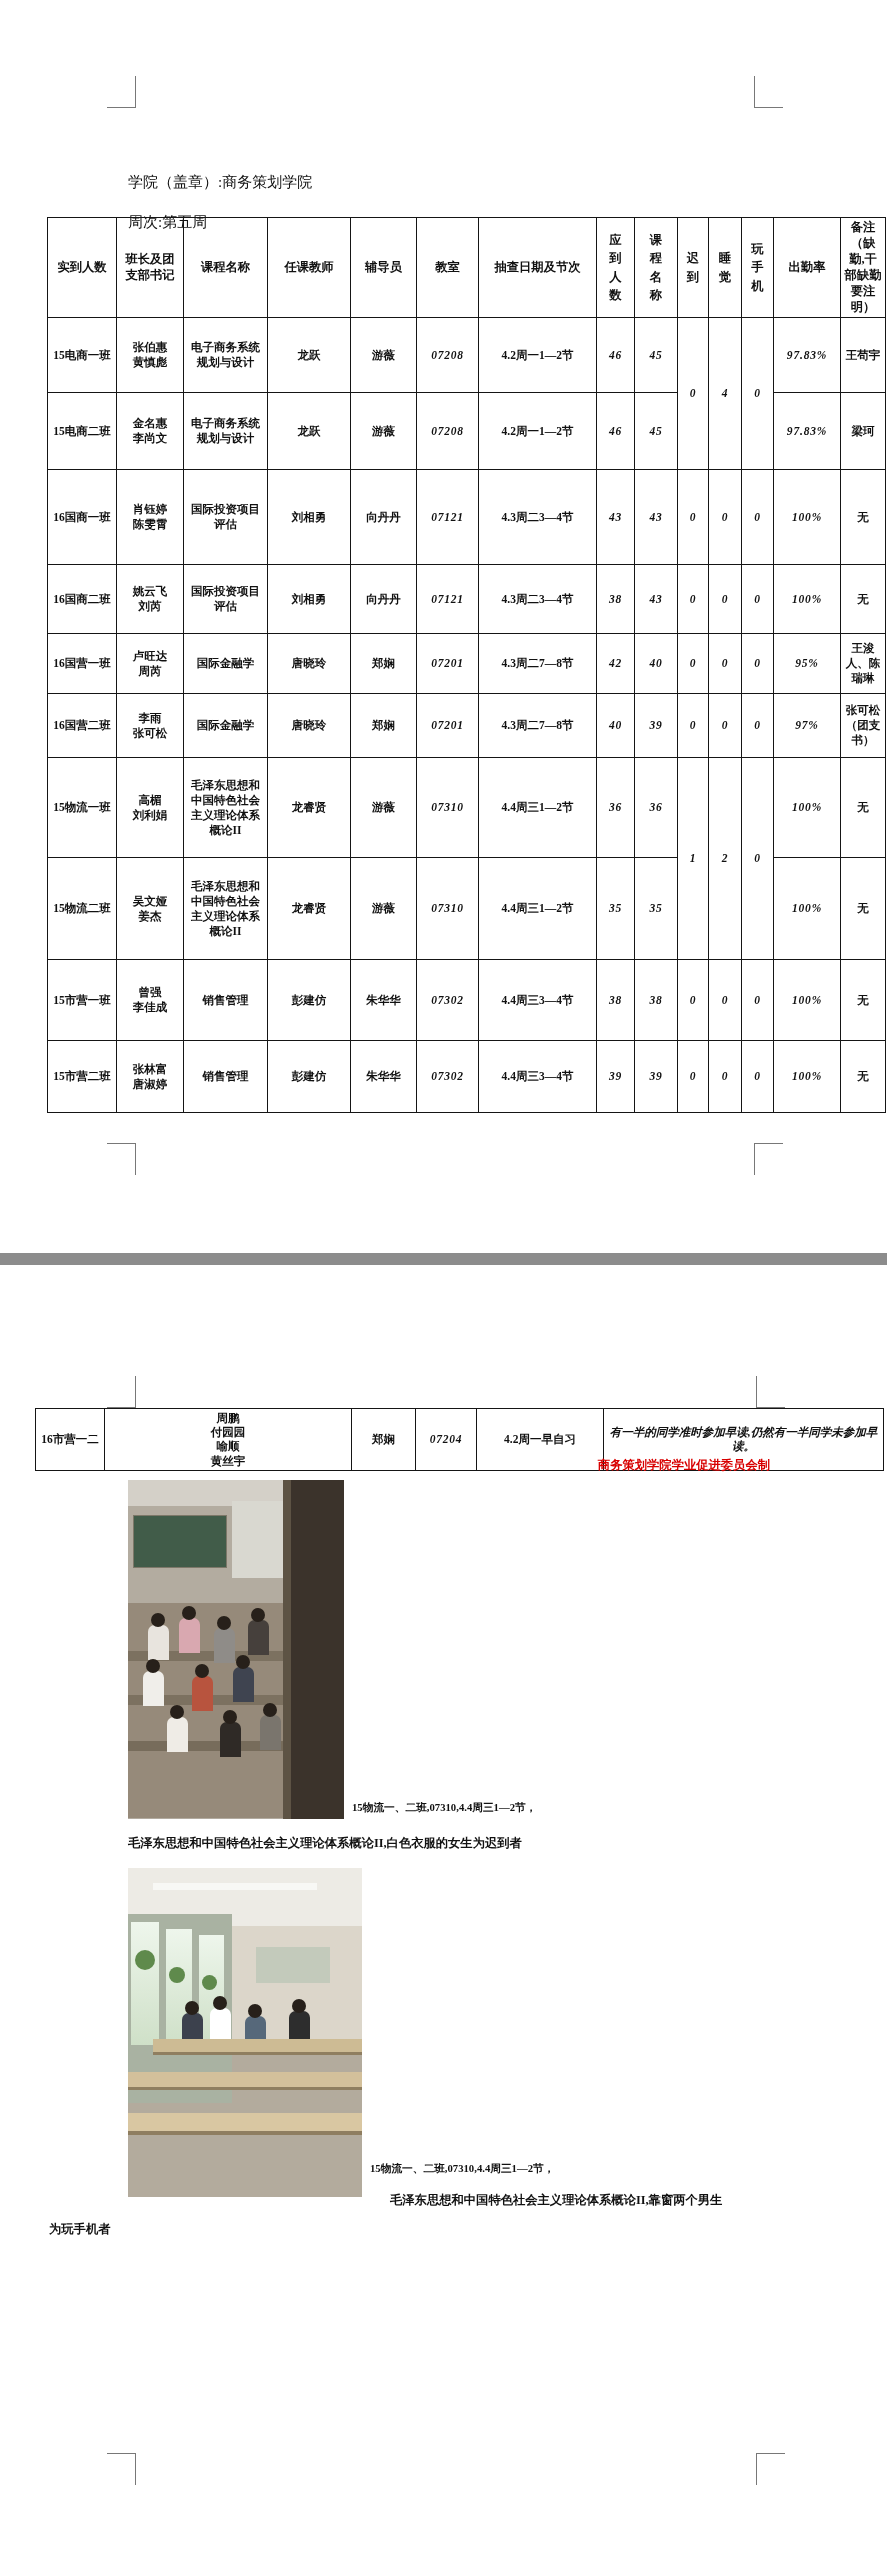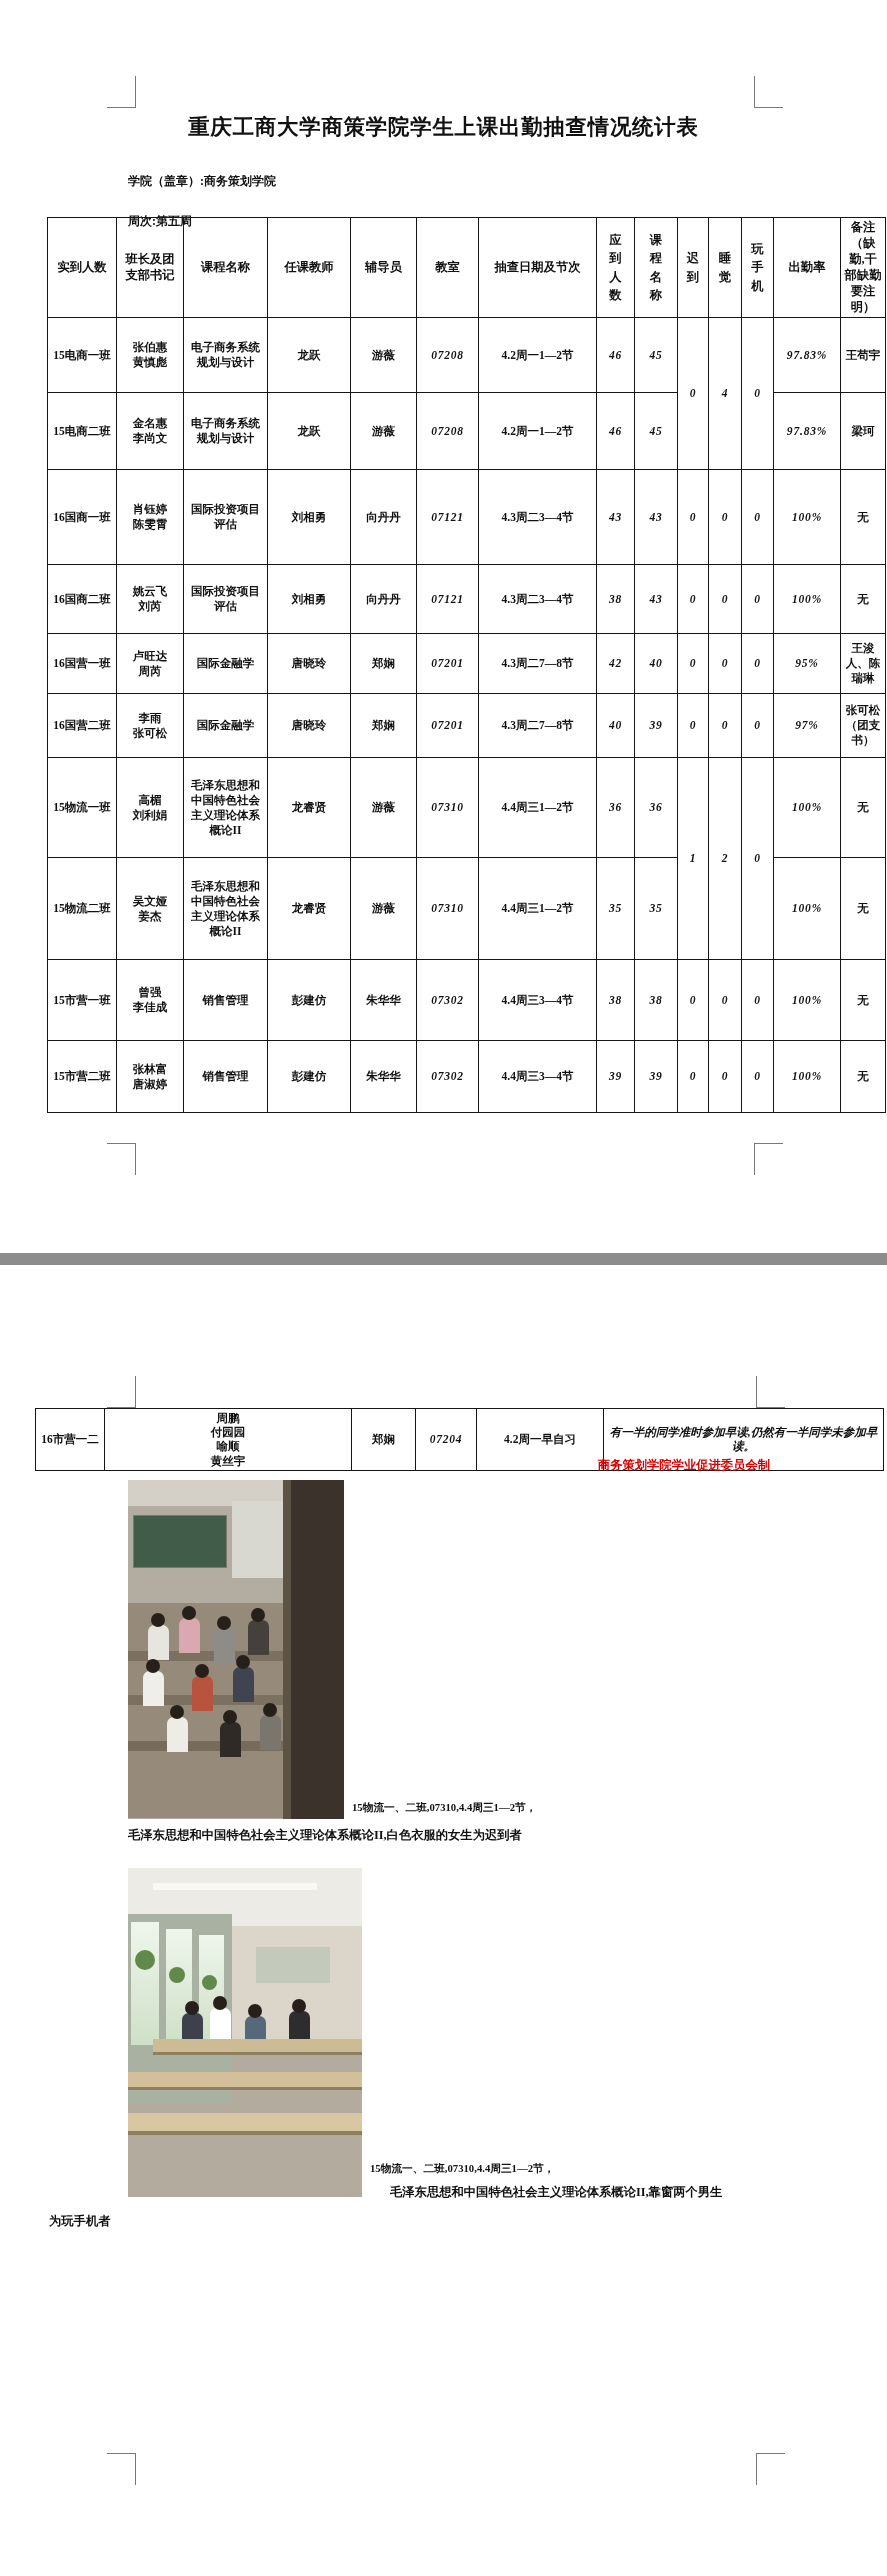--- a/index.html
+++ b/index.html
@@ -10,21 +10,21 @@
   .mark{position:absolute;width:28px;height:31px;}
   .mk-tl{border-right:0.8px solid #787878;border-bottom:0.8px solid #787878;}
   .mk-tr{border-left:0.8px solid #787878;border-bottom:0.8px solid #787878;}
   .mk-bl{border-right:0.8px solid #787878;border-top:0.8px solid #787878;}
   .mk-br{border-left:0.8px solid #787878;border-top:0.8px solid #787878;}
   
   .band{position:absolute;left:0;top:1253px;width:888px;height:11.5px;background:#8c8c8c;}
   
   .title{position:absolute;left:49px;top:112px;width:789px;text-align:center;
          font-size:21.4px;font-weight:700;letter-spacing:0.8px;}
-  .subline{position:absolute;left:128px;font-size:12px;font-weight:700;}
+  .subline{position:absolute;left:128px;font-size:15px;font-weight:400;}
   
   table.att{position:absolute;left:47px;top:217px;width:837px;border-collapse:collapse;
             table-layout:fixed;}
   table.att th,table.att td{border:0.8px solid #151515;text-align:center;vertical-align:middle;
             padding:1.6px 2.5px;font-size:11.5px;font-weight:600;line-height:1.3;overflow:hidden;}
   table.att th{font-size:12.3px;}
   .ml{white-space:pre-line;}
   .num{font-style:italic;font-weight:400;font-size:11.5px;letter-spacing:0.8px;}
   .vh{display:inline-block;width:14px;line-height:1.5;}
   .vh2{display:inline-block;width:13px;line-height:1.5;}
@@ -35,34 +35,33 @@
             padding:1.6px 3.3px;font-size:11.5px;font-weight:600;line-height:1.25;}
   .members{font-size:10.3px;line-height:1.18;}
   .remark2{font-size:11px;font-style:italic;}
   .redline{position:absolute;right:118px;top:1457px;font-size:12.3px;font-weight:700;color:#d80000;}
   
   .photo{position:absolute;overflow:hidden;background:#b2aba0;}
   .stu{position:absolute;width:21.4px;height:35px;background:var(--c,#888);border-radius:6.6px 6.6px 0 0;}
   .stu::before{content:'';position:absolute;left:3.3px;top:-12.3px;width:14px;height:14px;
                border-radius:50%;background:#27201a;}
   .caption{position:absolute;font-size:10.7px;font-weight:600;}
-  .note{position:absolute;font-size:12.3px;font-weight:700;}
+  .note{position:absolute;font-size:12.3px;font-weight:700;margin-top:8px;}
   .tree{position:absolute;border-radius:50%;background:#5f8a4c;}
 </style>
 </head>
 <body>
 
 <div class="screen">
 
   <div class="mark mk-tl" style="left:107px;top:76px;"></div>
   <div class="mark mk-tr" style="left:754px;top:76px;"></div>
   <div class="mark mk-bl" style="left:107px;top:1143px;"></div>
   <div class="mark mk-br" style="left:754px;top:1143px;"></div>
 
-  <div class="title">重庆工商大学商策学院学生上课出勤抽查情况统计表</div>
   <div class="subline" style="top:173px;">学院（盖章）:商务策划学院</div>
   <div class="subline" style="top:213px;">周次:第五周</div>
 
   <table class="att">
     <colgroup>
       <col style="width:69px">
         <col style="width:67px">
         <col style="width:84px">
         <col style="width:83px">
       <col style="width:66px">

